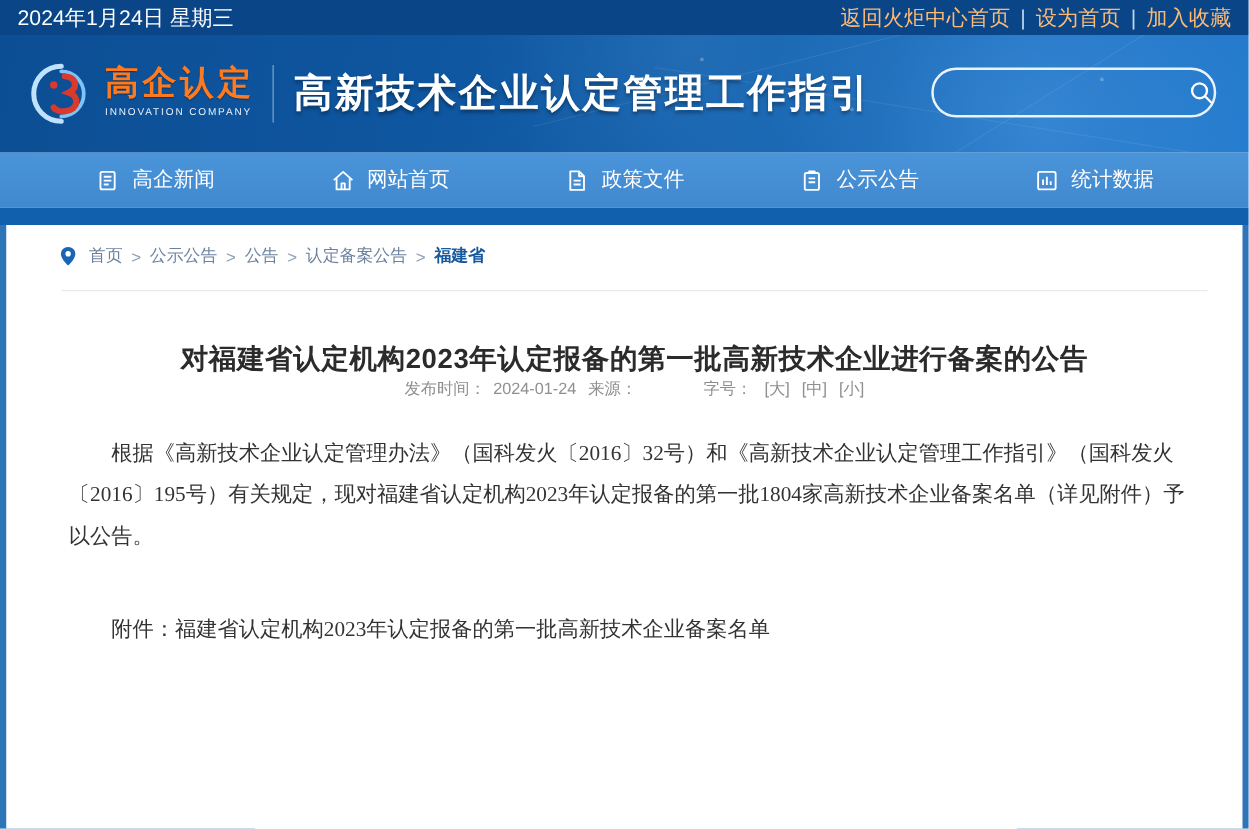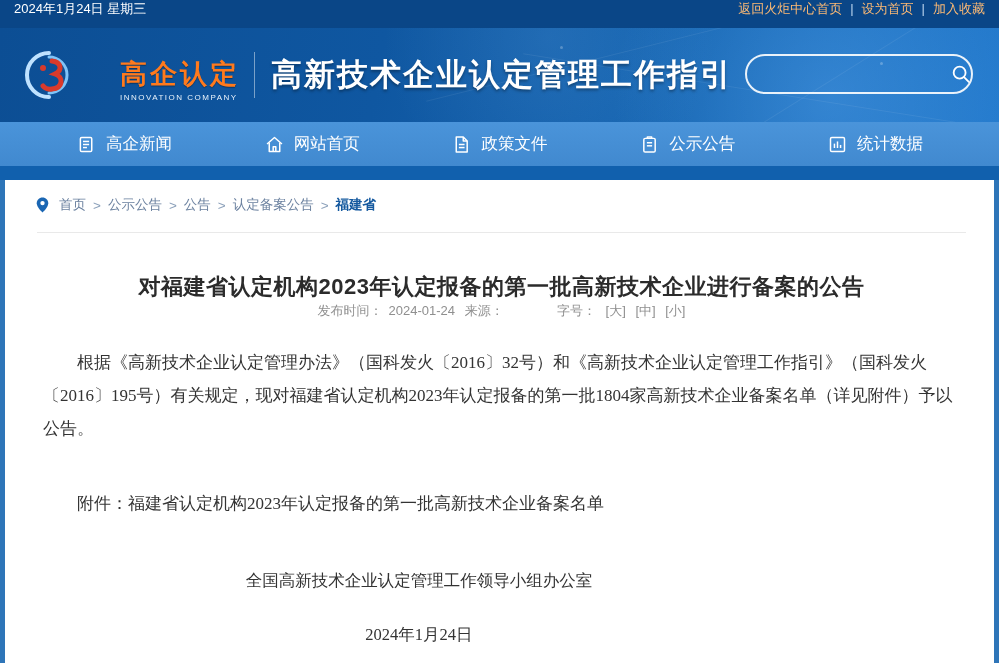--- a/index.html
+++ b/index.html
@@ -7,42 +7,42 @@
   body {
     width: 999px; height: 663px; overflow: hidden;
     font-family: "Liberation Sans", "DejaVu Sans", sans-serif;
     background: #fff;
   }
   .page { width: 999px; height: 663px; display: flex; flex-direction: column; }
 
   
   .topbar {
     height: 28px; background: #0a4687; color: #fff;
-    display: flex; justify-content: space-between; align-items: flex-start;
-    padding: 0 14px; font-size: 13px; flex: 0 0 auto;
+    display: flex; justify-content: space-between; align-items: center;
+    padding: 0 14px; font-size: 17px; flex: 0 0 auto;
   }
   .topbar a { color: #fdba74; text-decoration: none; cursor: pointer; }
   .topbar .sep { margin: 0 8px; color: #bcd6ef; }
 
   
   .header {
     position: relative; height: 94px; flex: 0 0 auto;
     background:
       radial-gradient(circle at 83% 75%, rgba(110,185,255,.30), rgba(110,185,255,0) 26%),
       radial-gradient(circle at 55% 10%, rgba(140,200,255,.12), rgba(140,200,255,0) 30%),
       linear-gradient(100deg, #0c4e94 0%, #0f57a1 38%, #1767b4 70%, #2178cb 100%);
     display: flex; align-items: center; padding: 0 22px; overflow: hidden;
   }
   .net-line { position: absolute; background: rgba(255,255,255,.07); height: 1px; pointer-events: none; }
   .nl1 { width: 420px; top: 22px; left: 420px; transform: rotate(-14deg); }
   .nl2 { width: 520px; top: 66px; left: 520px; transform: rotate(9deg); }
   .nl3 { width: 300px; top: 40px; left: 700px; transform: rotate(-32deg); }
   .net-dot { position: absolute; width: 3px; height: 3px; border-radius: 50%; background: rgba(255,255,255,.25); pointer-events:none; }
 
-  .logo { display: flex; align-items: flex-end; cursor: pointer; gap: 36px; }
+  .logo { display: flex; align-items: flex-start; cursor: pointer; }
   .logo-icon { width: 54px; height: 54px; margin-right: 8px; }
   .brand {
     font-size: 27px; font-weight: bold; color: #ff7a1d; letter-spacing: 3px;
     font-family: "Liberation Sans", sans-serif;
     text-shadow: 0 1px 1px rgba(0,0,0,.35);
   }
   .brand-sub { font-size: 8px; color: #e8f2fb; letter-spacing: 1.5px; margin-top: 1px; }
   .header-divider { width: 1px; height: 46px; background: rgba(255,255,255,.45); margin: 0 16px 0 14px; }
   .site-title {
     font-family: "Liberation Serif", "DejaVu Serif", serif;
@@ -71,21 +71,21 @@
     display: flex; align-items: center; gap: 9px; color: #fff;
     font-size: 16.5px; text-decoration: none; cursor: pointer; padding: 0 10px;
   }
   .nav-icon { display: flex; align-items: center; }
   .nav-icon svg { display: block; }
 
   .nav-strip { height: 14px; background: #1160ad; flex: 0 0 auto; }
 
   
   .content-outer { flex: 1 1 auto; background: #2e75b8; padding: 0 5px; display: flex; }
-  .content { background: #fff; flex: 1; padding: 0 0 10px 4px; }
+  .content { background: #fff; flex: 1; padding: 0 0 10px 16px; }
 
   .breadcrumb {
     display: flex; align-items: center; gap: 7px;
     padding: 16px 30px 10px 26px; font-size: 13.5px; color: #6c82a0;
   }
   .breadcrumb a { color: #6c82a0; text-decoration: none; cursor: pointer; }
   .breadcrumb .crumb-sep { color: #8ba0ba; }
   .breadcrumb .crumb-last { color: #15599f; font-weight: bold; }
   .pin { margin-right: 2px; display: flex; }
 
@@ -253,24 +253,20 @@
           <span class="gap"></span>
           <span>字号：</span>
           <span class="fontsize-btn">[大]</span>
           <span class="fontsize-btn">[中]</span>
           <span class="fontsize-btn">[小]</span>
         </div>
 
         <div class="article-body">
           <p>根据《高新技术企业认定管理办法》（国科发火〔2016〕32号）和《高新技术企业认定管理工作指引》（国科发火〔2016〕195号）有关规定，现对福建省认定机构2023年认定报备的第一批1804家高新技术企业备案名单（详见附件）予以公告。</p>
           <p class="p-attachment">附件：福建省认定机构2023年认定报备的第一批高新技术企业备案名单</p>
-          <div class="sig-block">
-            <div class="signature">全国高新技术企业认定管理工作领导小组办公室</div>
-            <div class="sig-date">2024年1月24日</div>
-          </div>
 
         </div>
       </div>
 
     </div>
   </div>
 
 </div>
 
 </body></html>

